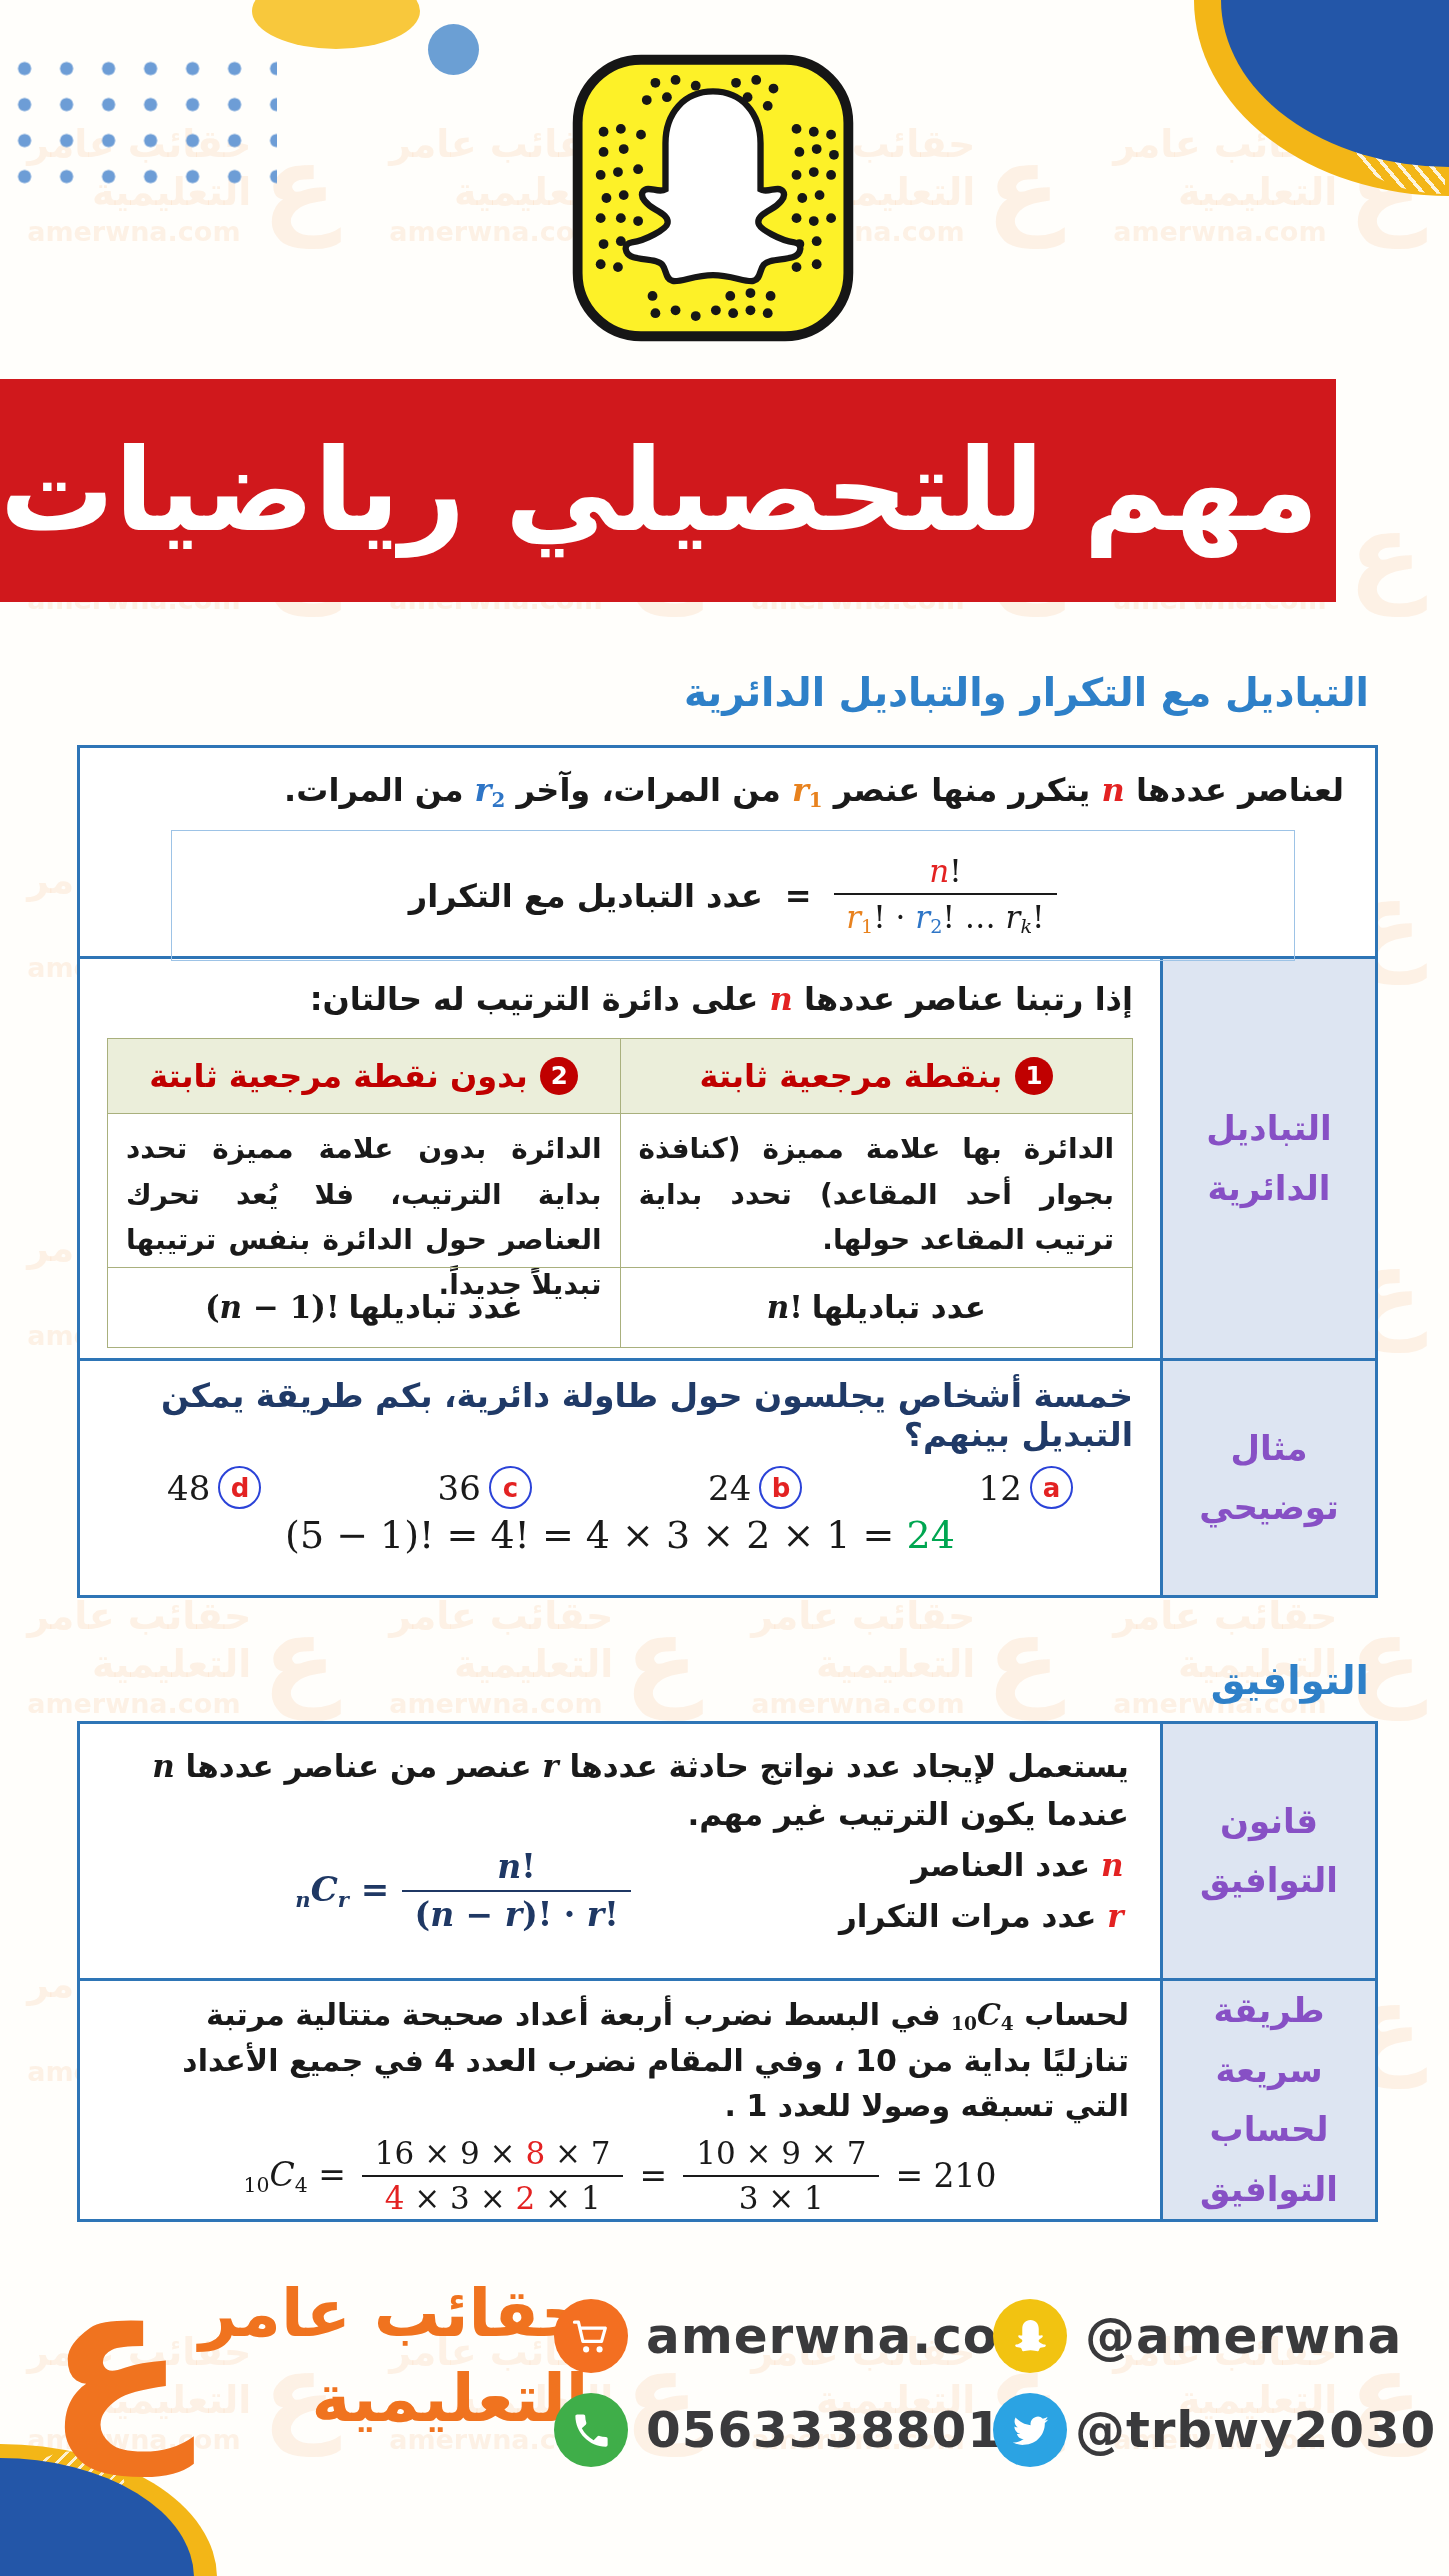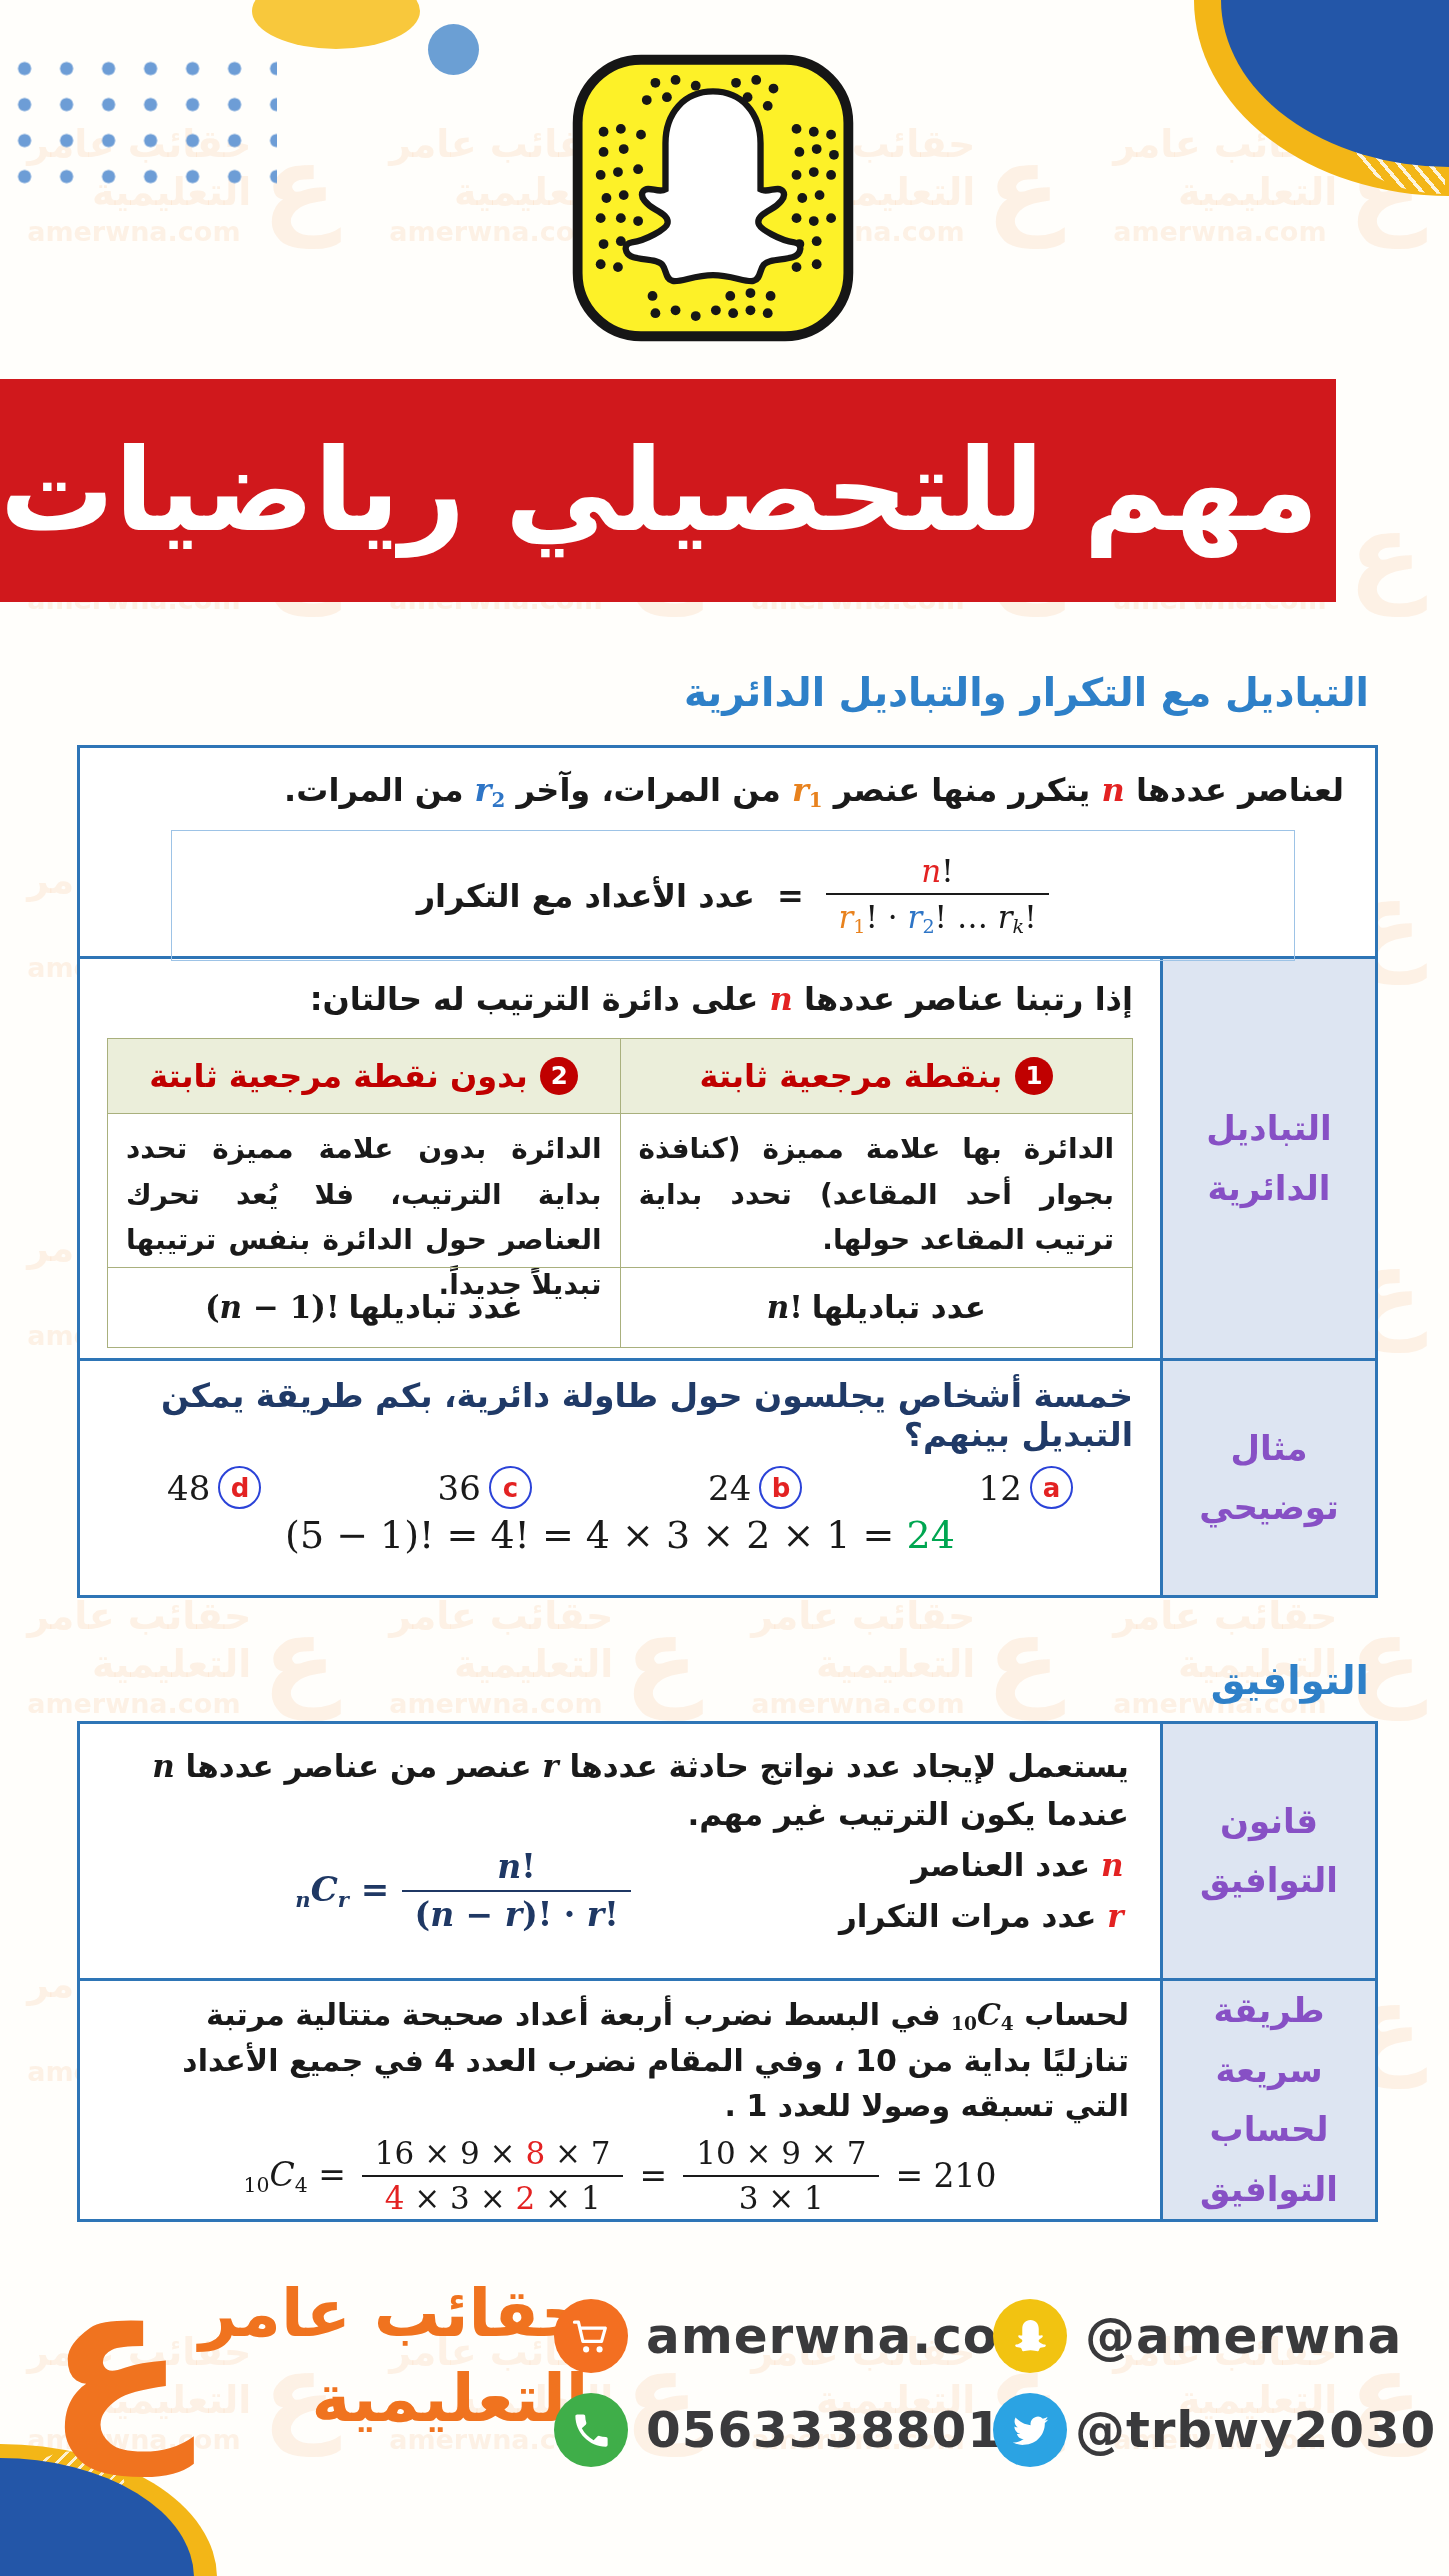--- a/index.html
+++ b/index.html
@@ -457,21 +457,21 @@
 
     <div class="trow">
       <div class="tcontent rep-content">
         <div class="intro"><span>لعناصر عددها </span><span class="m red ltr">n</span><span> يتكرر منها عنصر </span><span class="ltr"><span class="m orange">r</span><span class="m orange sub up">1</span></span><span> من المرات، وآخر </span><span class="ltr"><span class="m blu">r</span><span class="m blu sub up">2</span></span><span> من المرات.</span></div>
         <div class="fbox">
           <span class="frac" dir="ltr">
             <span class="num" dir="ltr"><span class="m red">n</span><span class="m up">!</span></span>
             <span class="den" dir="ltr"><span class="m orange">r</span><span class="m orange sub up">1</span><span class="m up">! · </span><span class="m blu">r</span><span class="m blu sub up">2</span><span class="m up">! … </span><span class="m">r</span><span class="m sub">k</span><span class="m up">!</span></span>
           </span>
           <span class="flabel">=</span>
-          <span class="flabel">عدد الأعداد مع التكرار</span>
+          <span class="flabel">عدد التباديل مع التكرار</span>
         </div>
       </div>
     </div>
 
     <div class="trow">
       <div class="tcontent circ-content">
         <div class="intro"><span>إذا رتبنا عناصر عددها </span><span class="m red ltr">n</span><span> على دائرة الترتيب له حالتان:</span></div>
         <div class="itable">
           <div class="irow ihead">
             <div class="icell">

